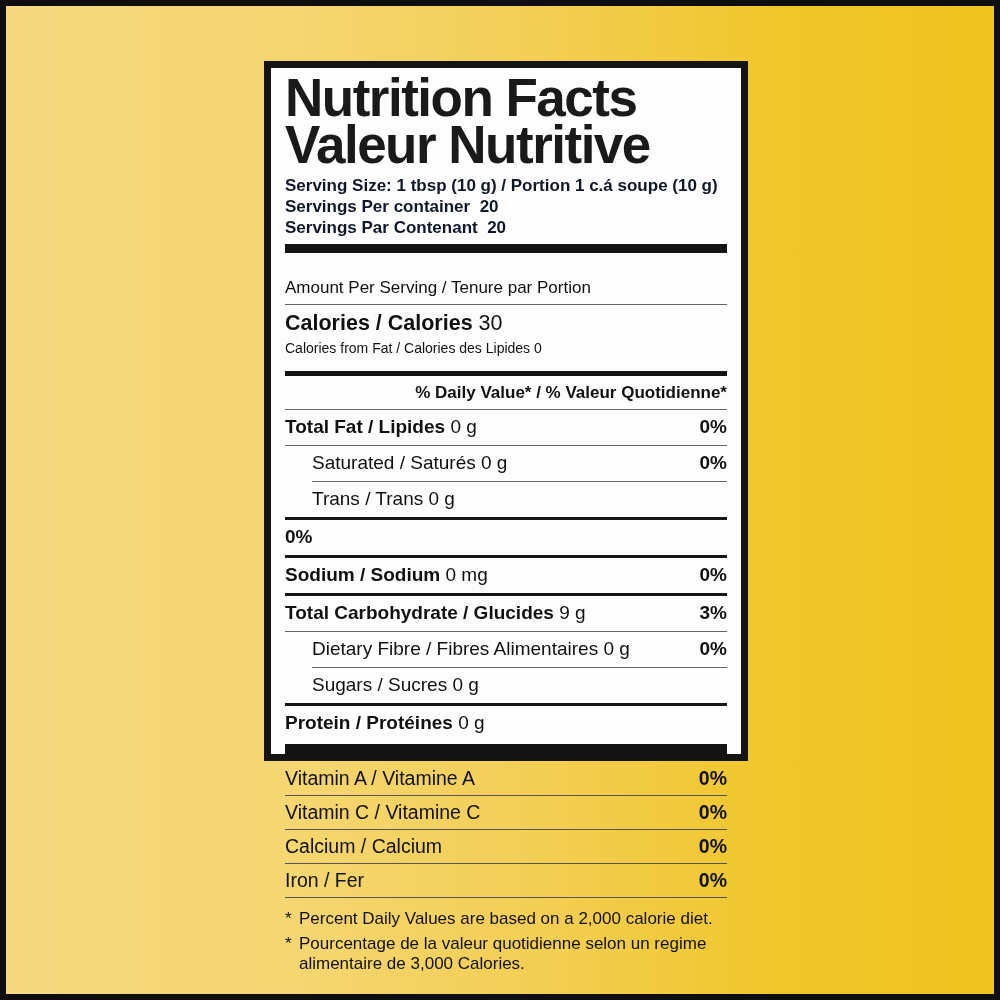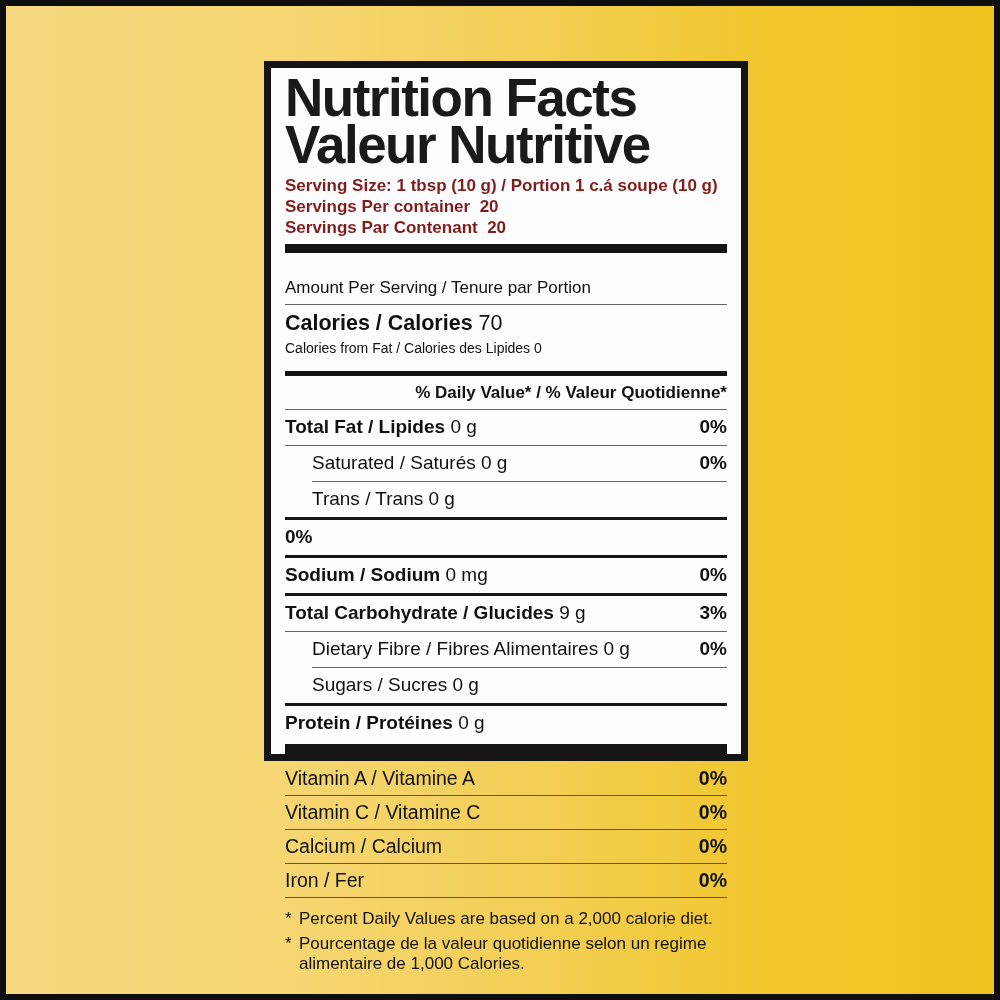--- a/index.html
+++ b/index.html
@@ -15,21 +15,21 @@
 
   .label {
     position:absolute; left:258px; top:55px; width:484px; height:700px;
     background:#fdfdfd; border:7px solid #141414;
     padding:6px 14px 10px 14px;
   }
 
   .title { font-size:53px; line-height:47px; font-weight:700; letter-spacing:-1.5px; color:#1a1a1a; }
 
   .serving-block { margin-top:7px; }
-  .serving-line { font-size:17px; line-height:21px; font-weight:700; white-space:pre-wrap; color:#7f1d1d; }
+  .serving-line { font-size:17px; line-height:21px; font-weight:700; white-space:pre-wrap; color:#0f172a; }
 
   .bar { background:#141414; }
   .bar-9 { height:9px; margin-top:6px; }
   .bar-5 { height:5px; margin-top:5px; }
   .bar-10 { height:10px; margin-top:3px; }
 
   .amount-header { font-size:17px; font-weight:400; padding:7px 0 6px 0;margin-top:18px; }
 
   .sep { border-top:1px solid #666; }
   .sep.indent { margin-left:27px; }
@@ -75,21 +75,21 @@
       <div class="serving-line">Servings Par Contenant  20</div>
     </div>
 
     <div class="bar bar-9"></div>
 
     <div class="amount-header">Amount Per Serving / Tenure par Portion</div>
     <div class="sep"></div>
 
     <div class="calories-row">
       <span>Calories / Calories</span>
-      <span class="val">70</span>
+      <span class="val">30</span>
     </div>
     <div class="calories-fat-row">
       <span>Calories from Fat / Calories des Lipides</span>
       <span>0</span>
     </div>
 
     <div class="bar bar-5"></div>
 
     <div class="dv-header">% Daily Value* / % Valeur Quotidienne*</div>
     <div class="sep"></div>
@@ -172,18 +172,18 @@
     </div>
     <div class="sep2"></div>
 
     <div class="footnotes">
       <div class="footnote">
         <span class="fn-marker">*</span>
         <span class="fn-text">Percent Daily Values are based on a 2,000 calorie diet.</span>
       </div>
       <div class="footnote">
         <span class="fn-marker">*</span>
-        <span class="fn-text">Pourcentage de la valeur quotidienne selon un regime alimentaire de 1,000 Calories.</span>
+        <span class="fn-text">Pourcentage de la valeur quotidienne selon un regime alimentaire de 3,000 Calories.</span>
       </div>
     </div>
 
   </div>
 </div>
 
 </body></html>

